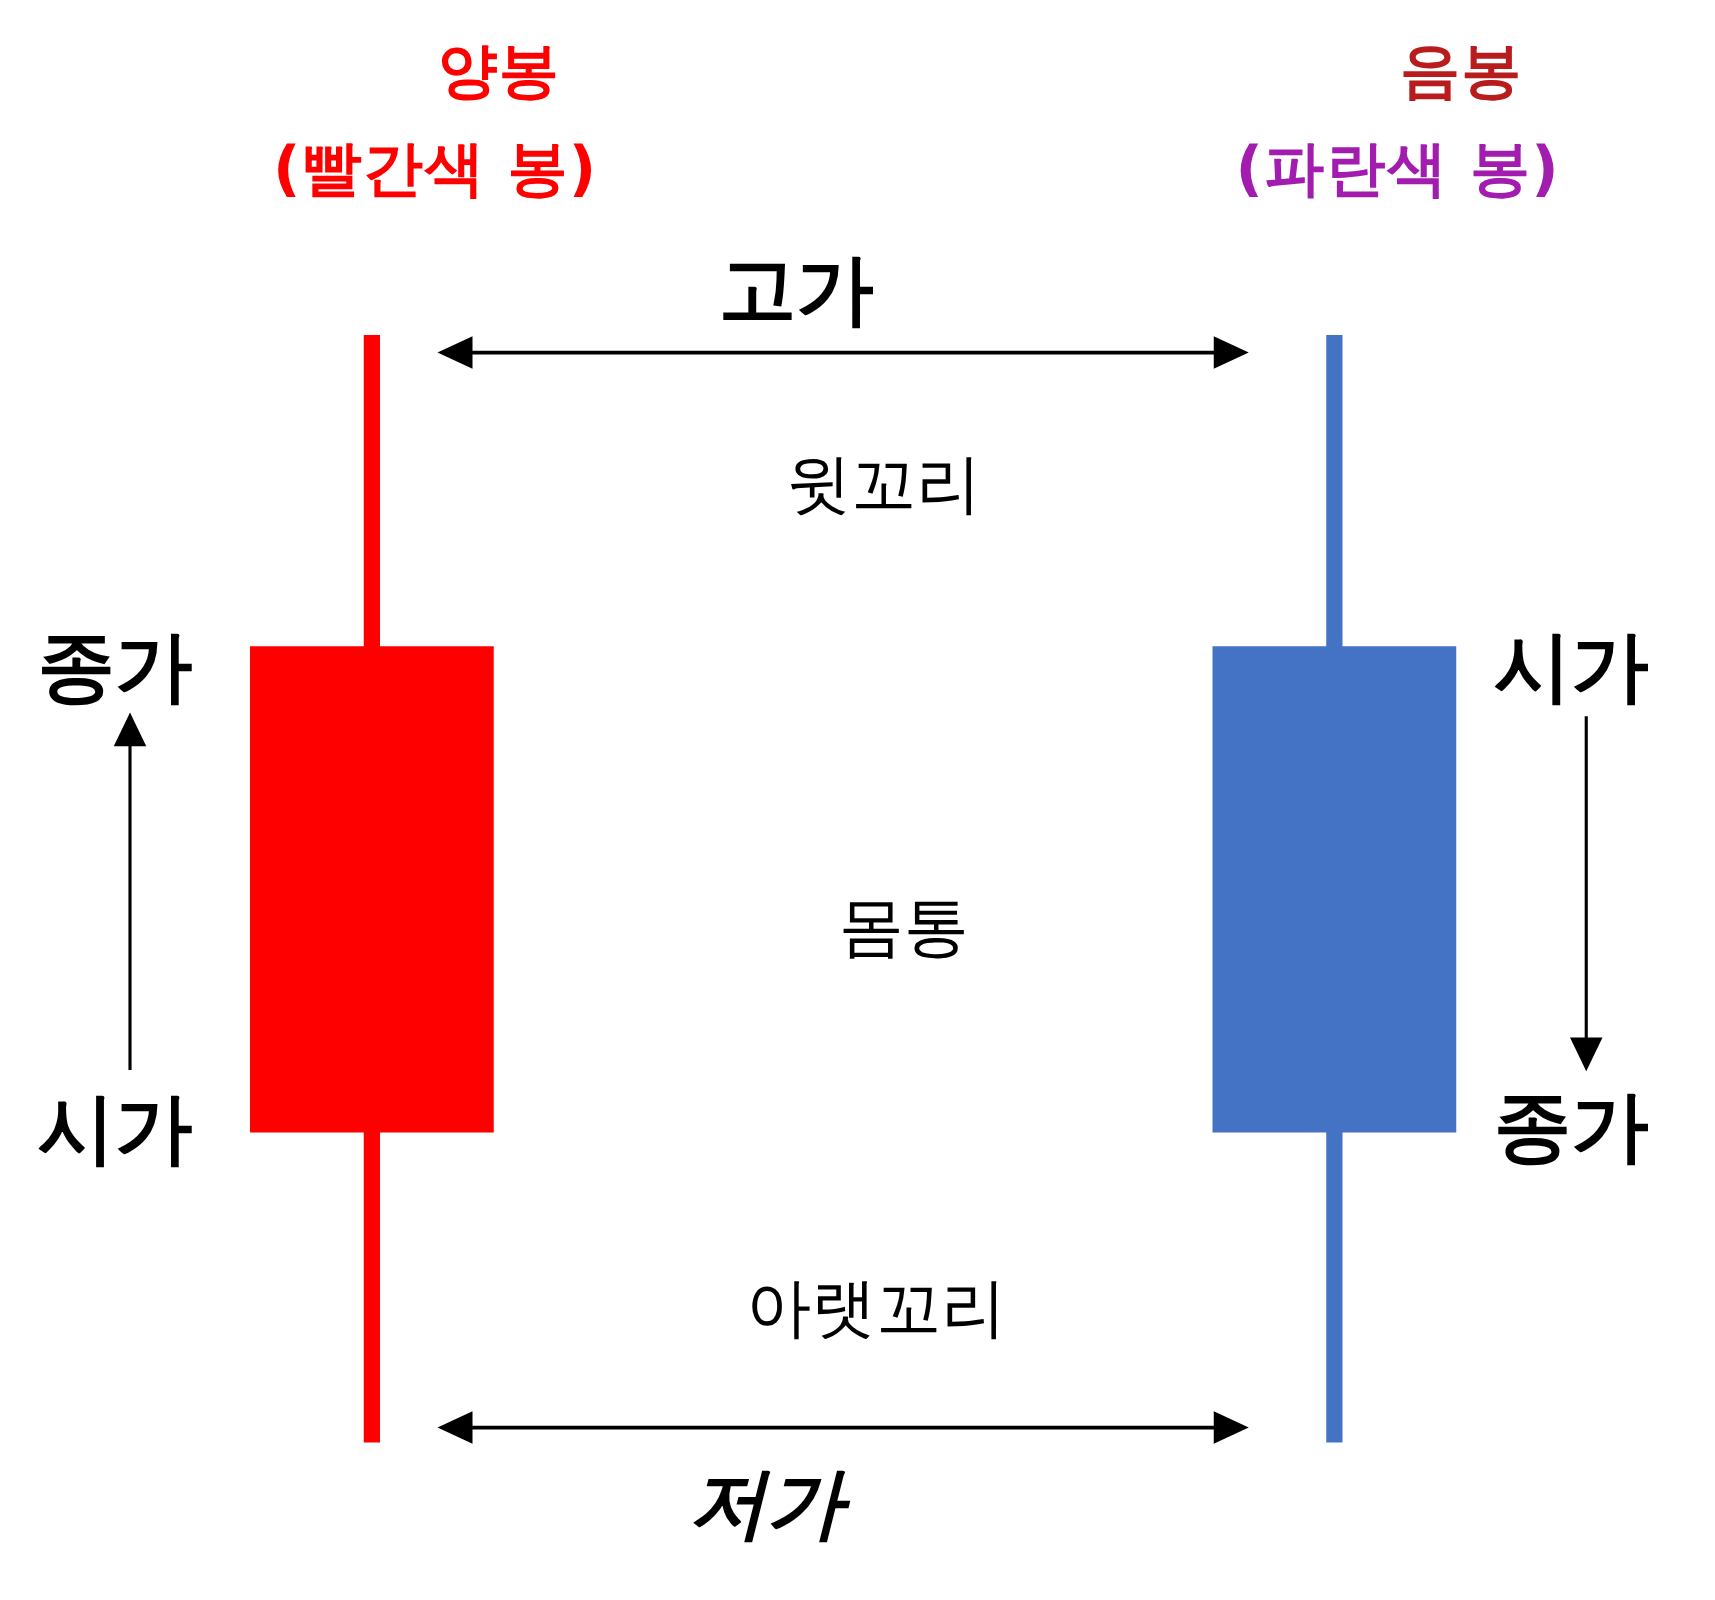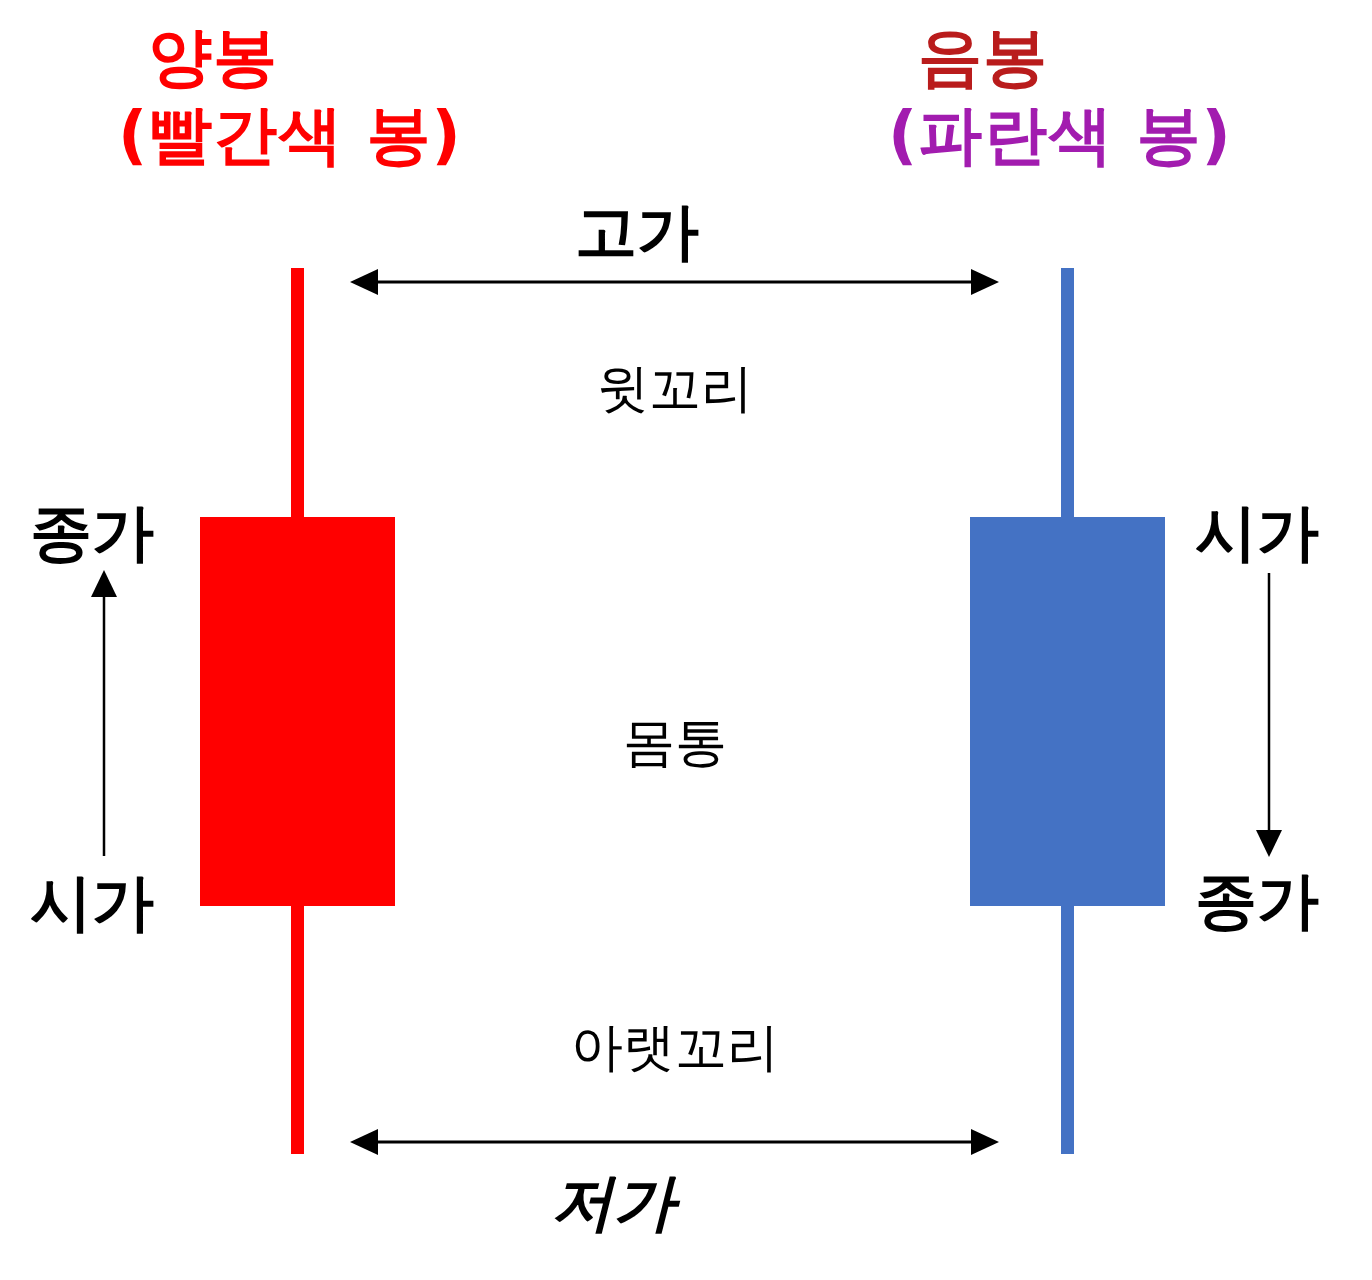--- a/index.html
+++ b/index.html
@@ -9,44 +9,44 @@
     }
     body {
       width: 1372px;
       height: 1280px;
       position: relative;
       overflow: hidden;
       font-family: "DejaVu Sans", "Liberation Sans", sans-serif;
     }
     .title {
       position: absolute;
-      text-align: left;
+      text-align: right;
       font-weight: bold;
-      font-size: 64px;
+      font-size: 48px;
       line-height: 74px;
       letter-spacing: 1px;
       white-space: nowrap;
     }
     .label-bold {
       position: absolute;
       font-weight: bold;
       font-size: 62px;
       line-height: 70px;
       color: #000;
       white-space: nowrap;
       text-align: left;
     }
     .label-regular {
       position: absolute;
       font-weight: normal;
       font-size: 52px;
       line-height: 60px;
       color: #000;
       white-space: nowrap;
-      text-align: center;
+      text-align: right;
     }
     svg.overlay {
       position: absolute;
       left: 0;
       top: 0;
     }
   </style>
 </head>
 <body>
 

